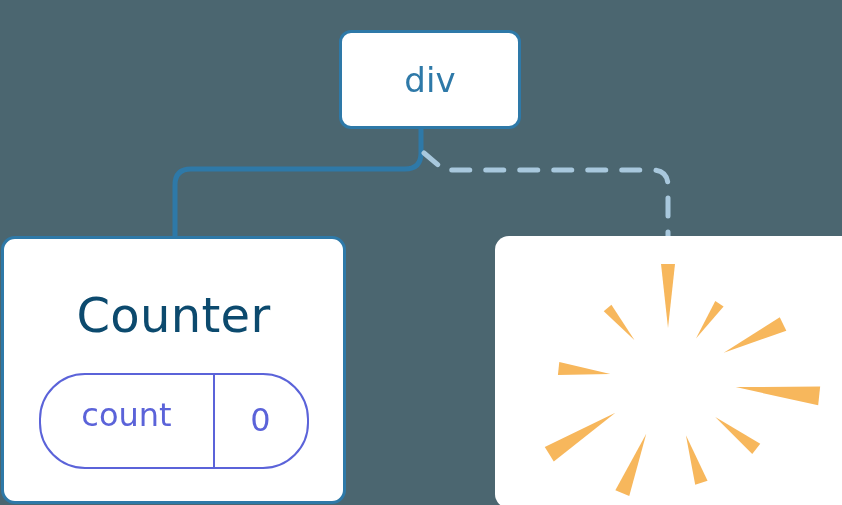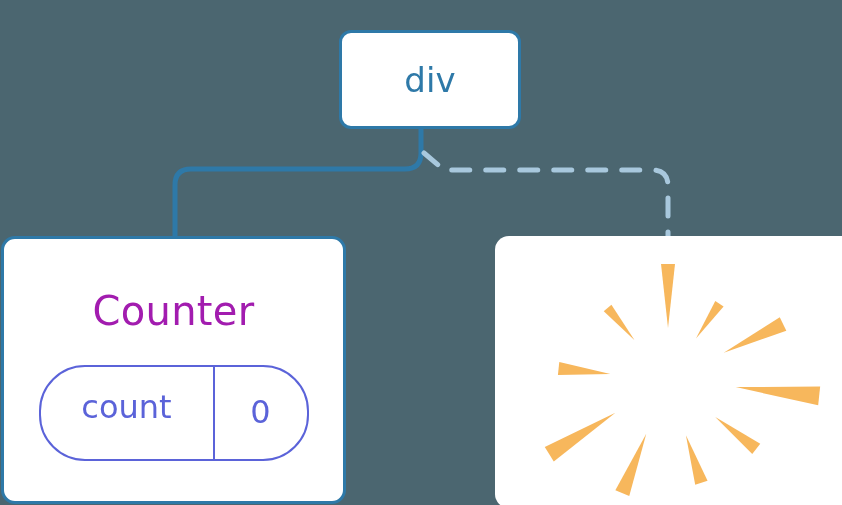--- a/index.html
+++ b/index.html
@@ -57,22 +57,22 @@
     top: 236px;
     width: 345px;
     height: 268px;
     border: 3px solid #2e79a8;
     border-radius: 14px;
     display: flex;
     flex-direction: column;
     align-items: center;
   }
   #node-counter .node-title {
-    color: #a21caf;
-    font-size: 40px;
+    color: #0c4a6e;
+    font-size: 48px;
     line-height: 1;
     margin-top: 52px;
     letter-spacing: .3px;
   }
   
   .state-pill {
     margin-top: 34px;
     height: 92px;
     display: flex;
     align-items: stretch;

